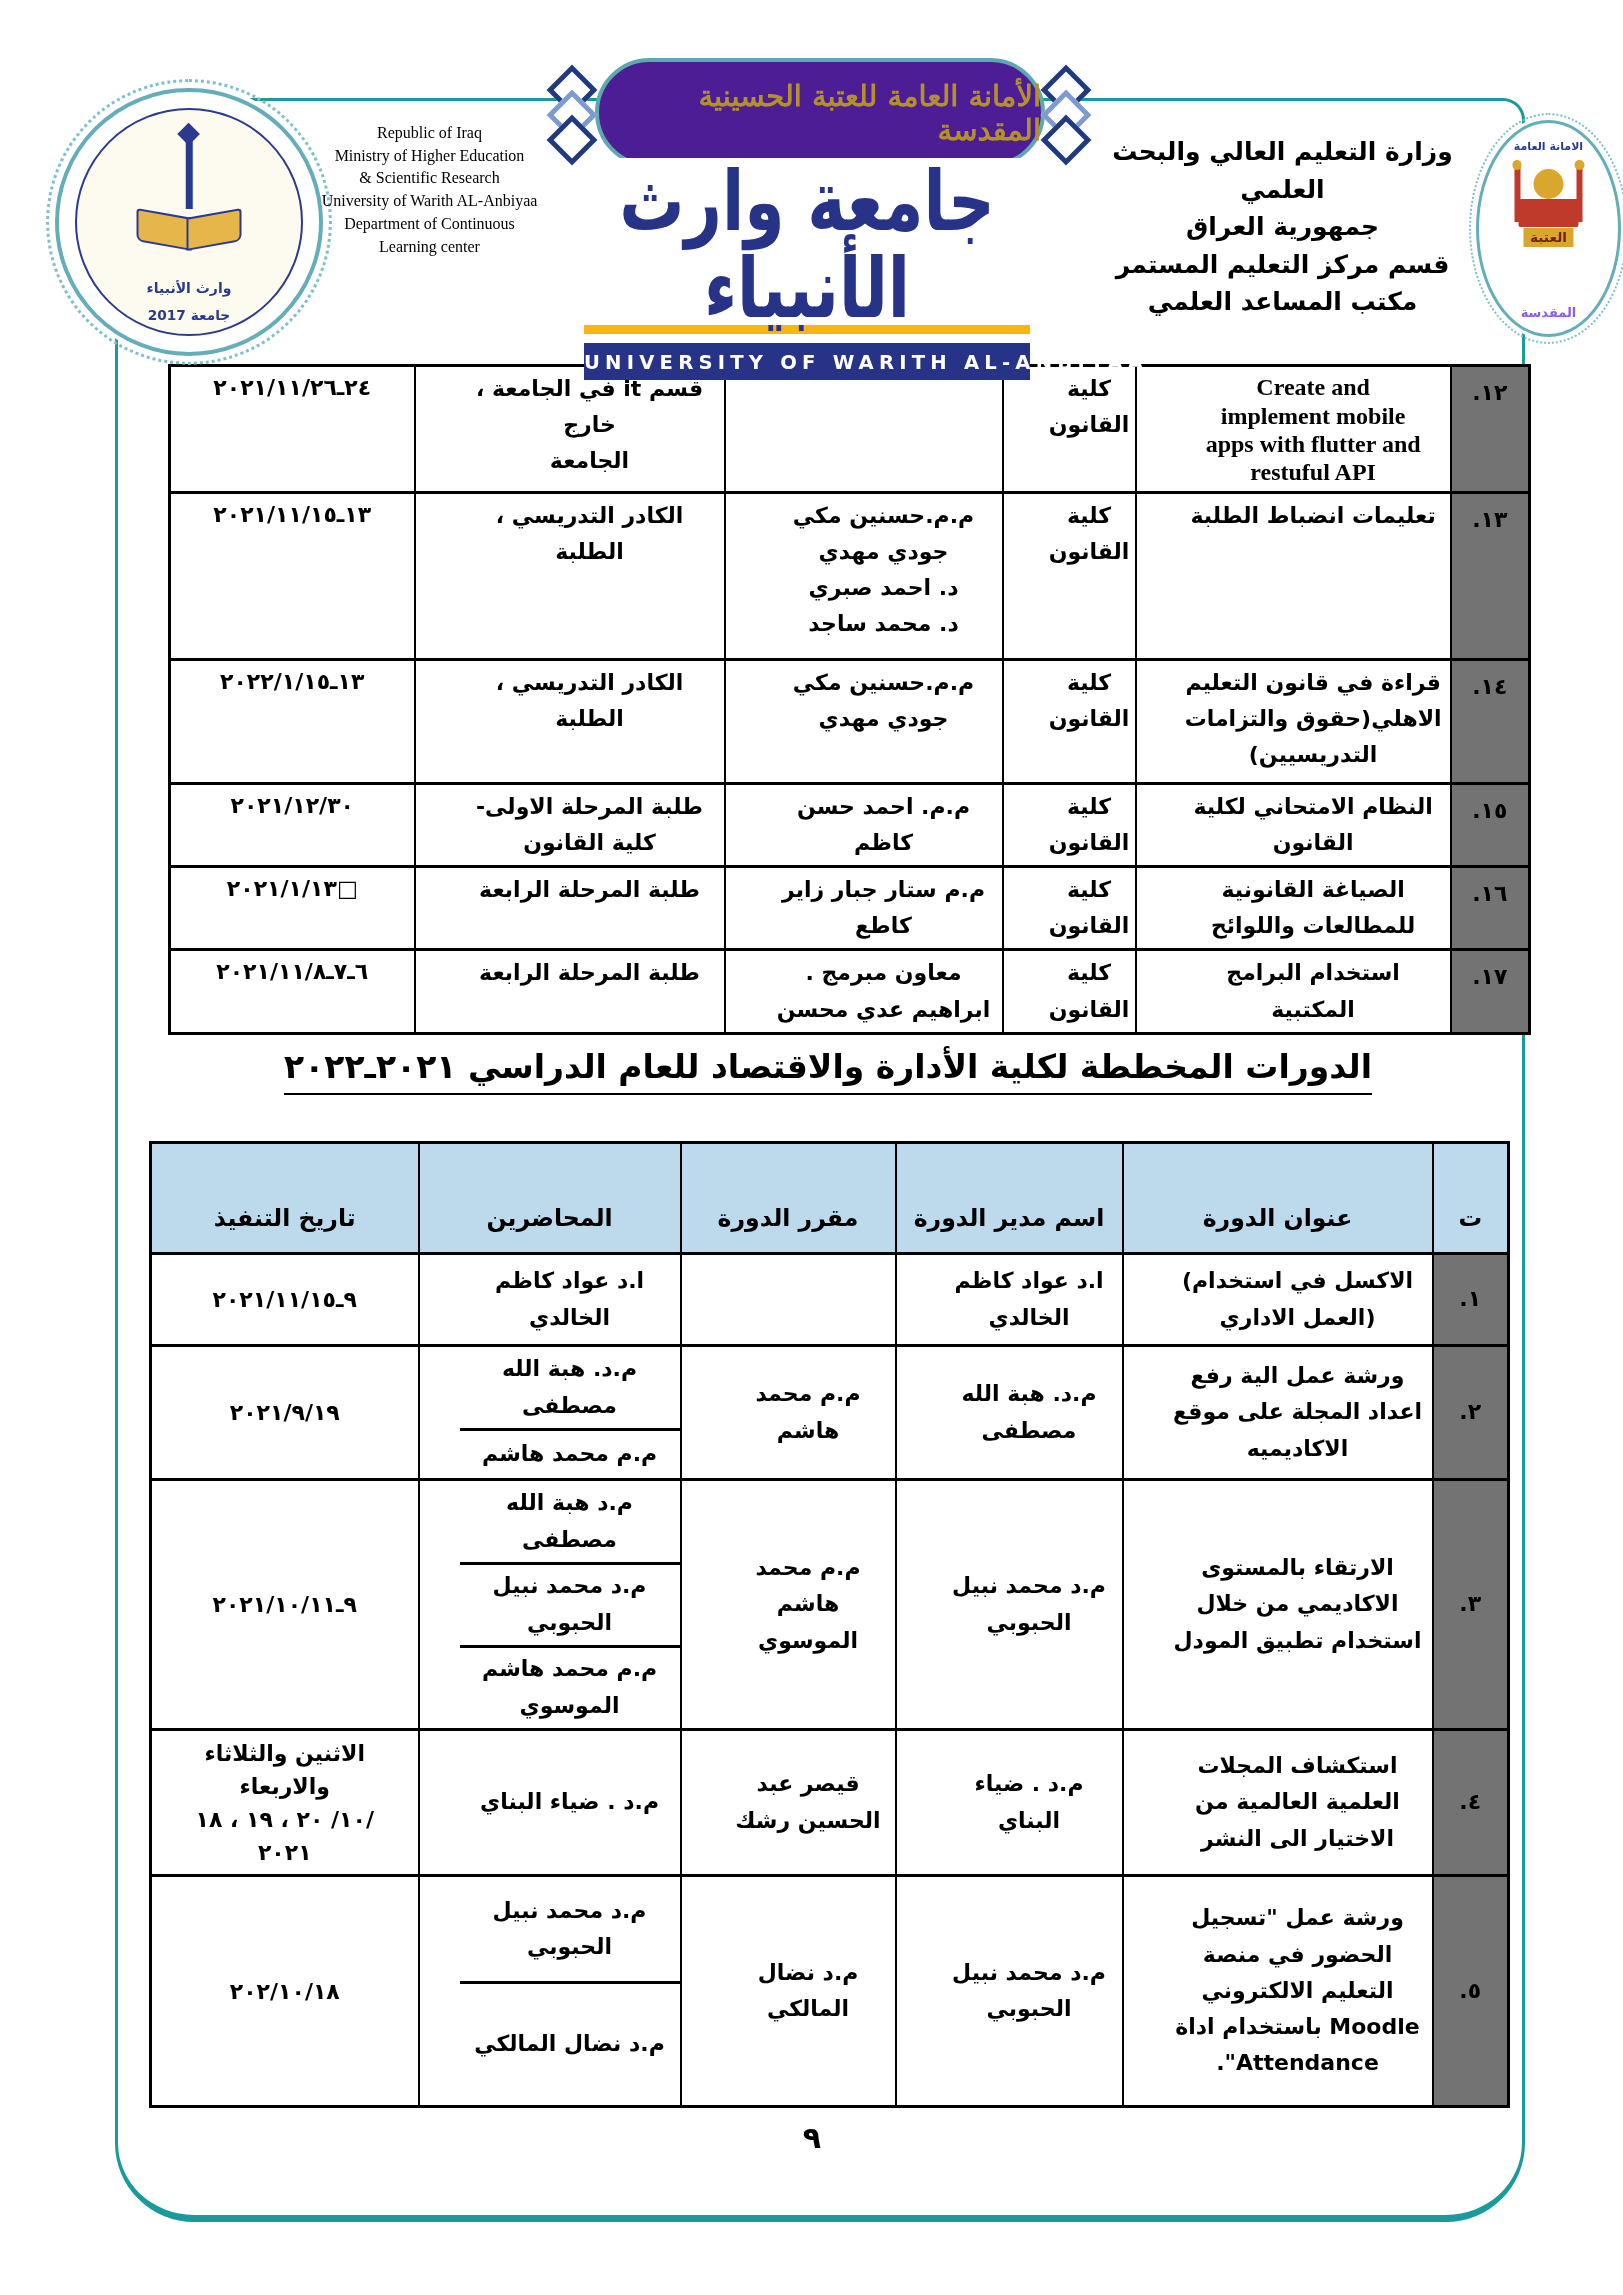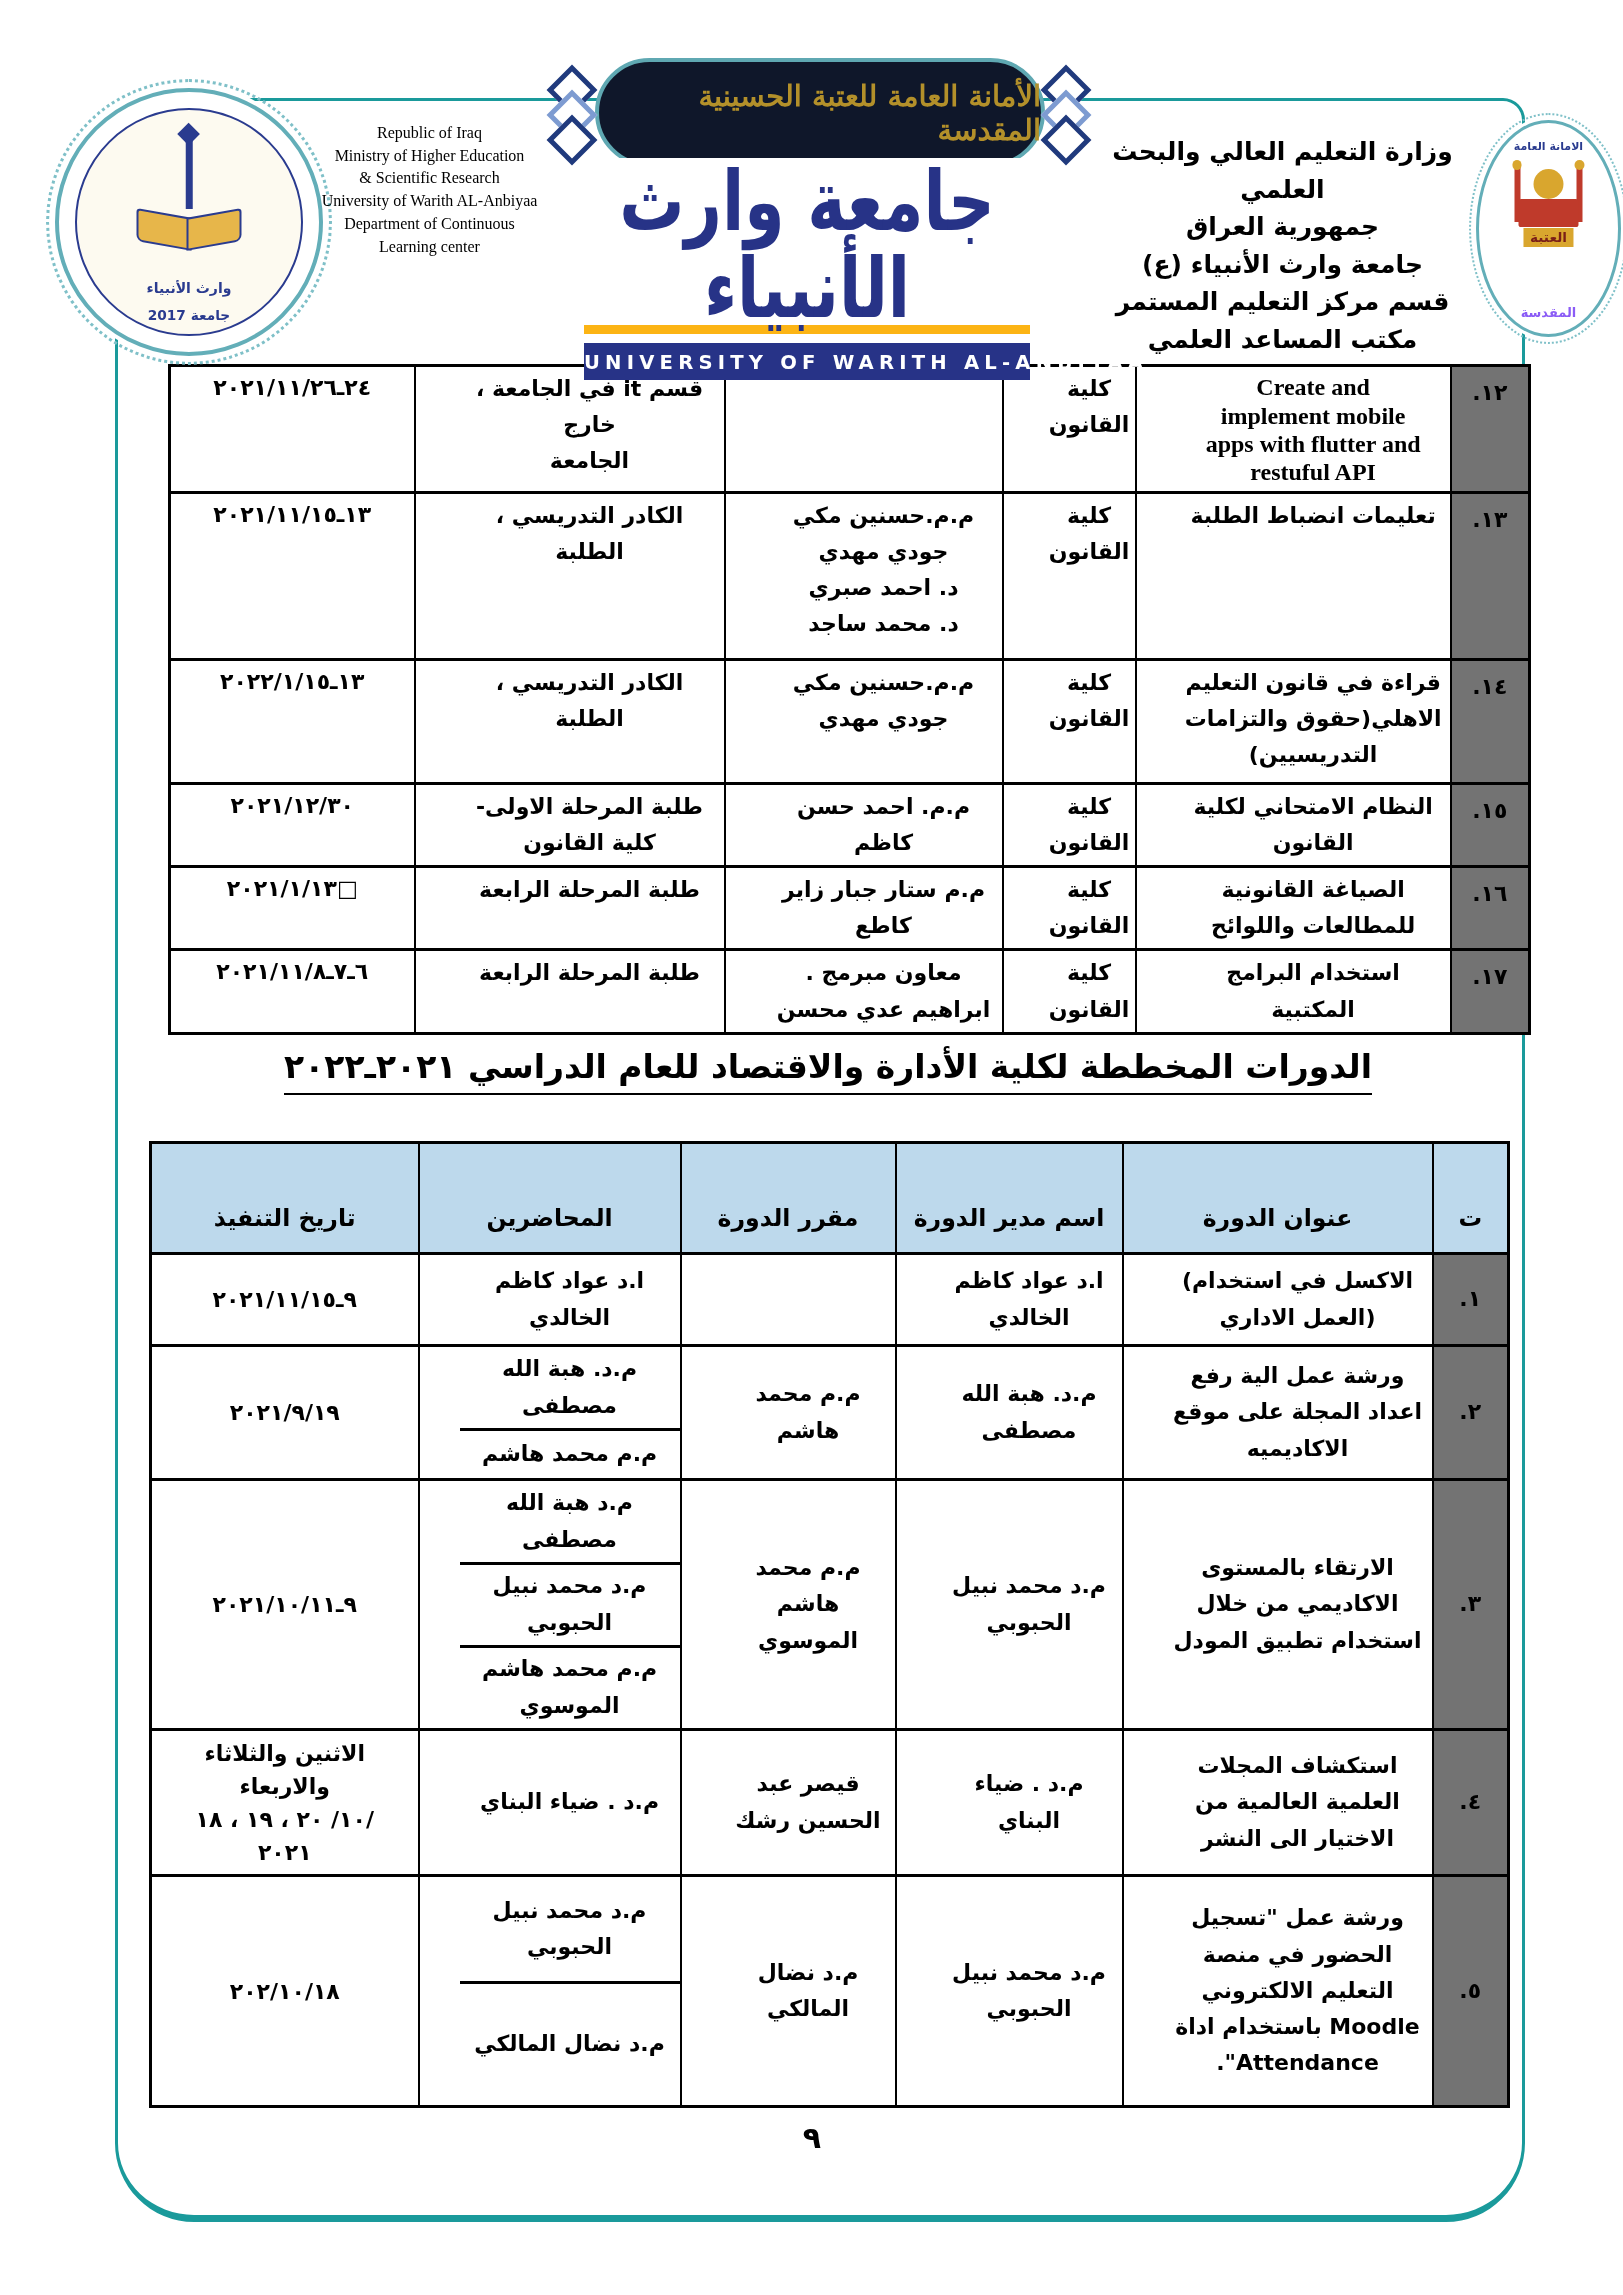--- a/index.html
+++ b/index.html
@@ -34,21 +34,21 @@
   .seal-book::after  { right:0; transform:skewY(-10deg); border-radius:0 3.9px 6.5px 0; }
   .seal-ar1 { position:absolute; bottom:17%; width:100%; text-align:center;
     font-size:14px; font-weight:bold; color:#2a3b8f; direction:rtl; }
   .seal-ar2 { position:absolute; bottom:5%; width:100%; text-align:center;
     font-size:13.7px; font-weight:bold; color:#2a3b8f; direction:rtl; }
 
   .eng-block { position:absolute; left:256px; top:122px; width:347px; z-index:3;
     text-align:center; font-family:"Liberation Serif", serif; font-size:16px; line-height:1.42; }
 
   .banner { position:absolute; left:595px; top:58px; width:442px; height:101px;
-    background:#0f172a; border:4.6px solid #5fa8b2; border-radius:65px; z-index:3;
+    background:#4c1d95; border:4.6px solid #5fa8b2; border-radius:65px; z-index:3;
     display:flex; align-items:center; justify-content:center; }
   .banner span { font-family:"DejaVu Serif", serif; font-weight:bold;
     font-size:29px; color:#b3902a; direction:rtl; }
 
   .knot { position:absolute; top:72px; width:52px; height:79px; z-index:4; }
   .knot-left { left:546px; } .knot-right { left:1040px; }
   .knot i { position:absolute; left:50%; display:block; width:26px; height:26px;
     border:5.9px solid #203a7d; transform:translateX(-50%) rotate(45deg); background:#fff; }
   .knot i:nth-child(1) { top:0; }
   .knot i:nth-child(2) { top:25px; border-color:#7d9bd1; }
@@ -158,21 +158,20 @@
 
 <div class="uw-logo">
   <div class="uw-callig">جامعة وارث الأنبياء</div>
   <div class="uw-stripe"></div>
   <div class="uw-bar">UNIVERSITY OF WARITH AL-ANBIYAA</div>
 </div>
 
 <div class="ar-block">
   <div>وزارة التعليم العالي والبحث العلمي</div>
   <div>جمهورية العراق</div>
-  <div>جامعة وارث الأنبياء (ع)</div>
   <div>قسم مركز التعليم المستمر</div>
   <div>مكتب المساعد العلمي</div>
 </div>
 
 <div class="seal-right">
   <div class="rs-top">الامانة العامة</div>
   <div class="rs-shrine">
     <div class="rs-min l"></div>
     <div class="rs-min r"></div>
     <div class="rs-dome"></div>

